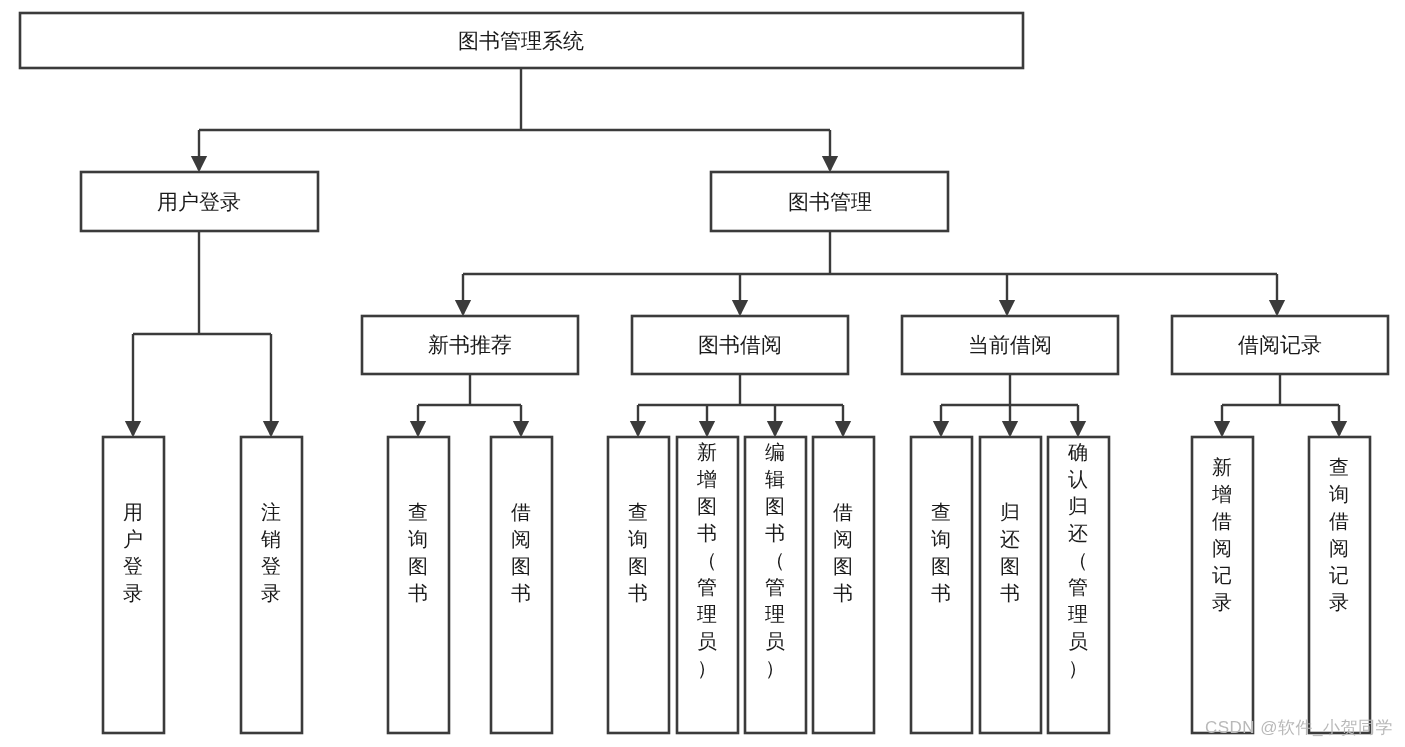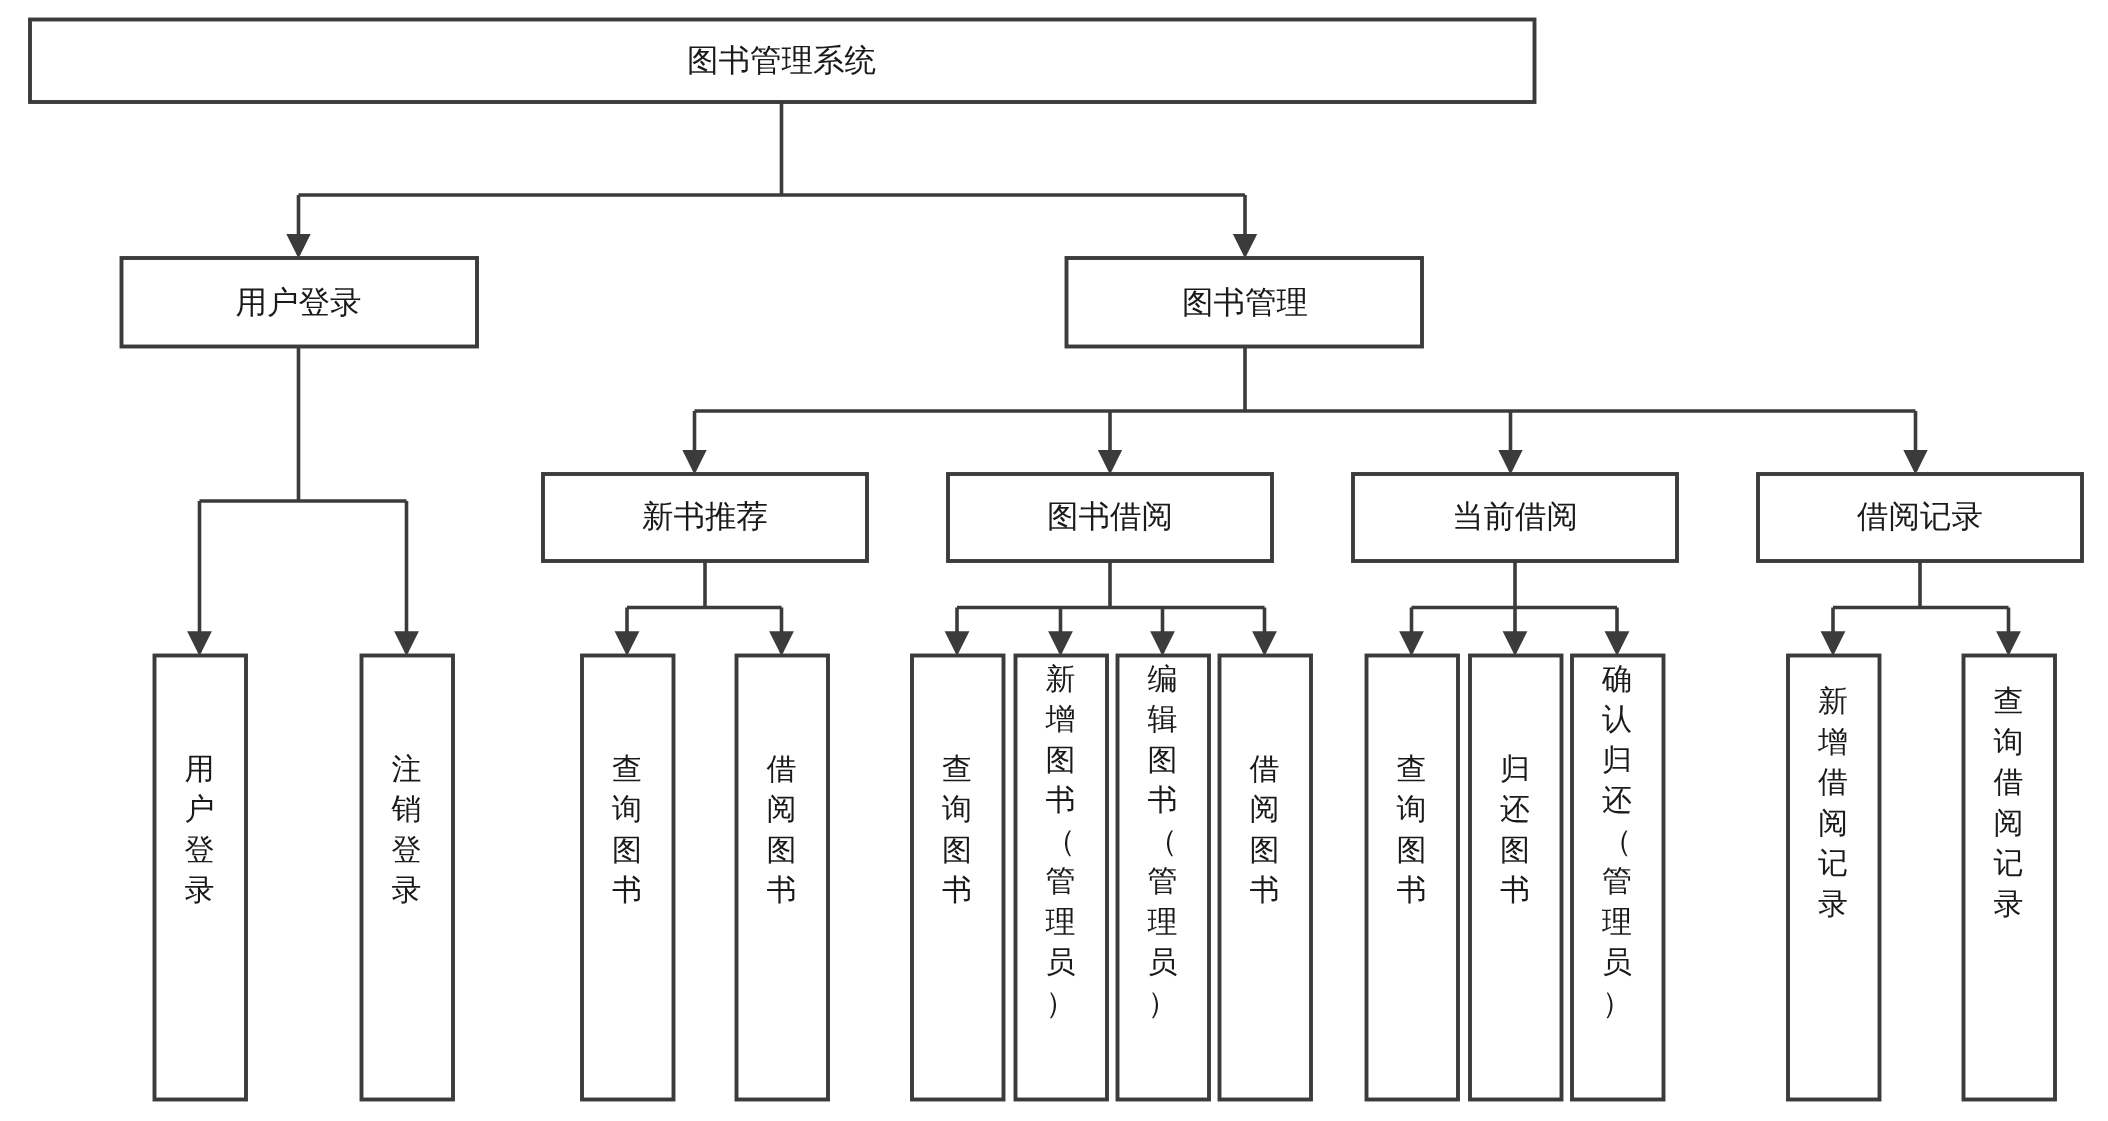--- a/index.html
+++ b/index.html
@@ -196,13 +196,14 @@
   <g>
     <rect class="node-box" x="1192" y="437" width="61" height="296"></rect>
     <text class="vlabel" x="1222" y="474"><tspan x="1222" y="474">新</tspan><tspan x="1222" y="501">增</tspan><tspan x="1222" y="528">借</tspan><tspan x="1222" y="555">阅</tspan><tspan x="1222" y="582">记</tspan><tspan x="1222" y="609">录</tspan></text>
   </g>
   <g>
     <rect class="node-box" x="1309" y="437" width="61" height="296"></rect>
     <text class="vlabel" x="1339" y="474"><tspan x="1339" y="474">查</tspan><tspan x="1339" y="501">询</tspan><tspan x="1339" y="528">借</tspan><tspan x="1339" y="555">阅</tspan><tspan x="1339" y="582">记</tspan><tspan x="1339" y="609">录</tspan></text>
   </g>
 </svg>
 
+<div class="watermark">CSDN @软件_小贺同学</div>
 </div>
 
 </body></html>

